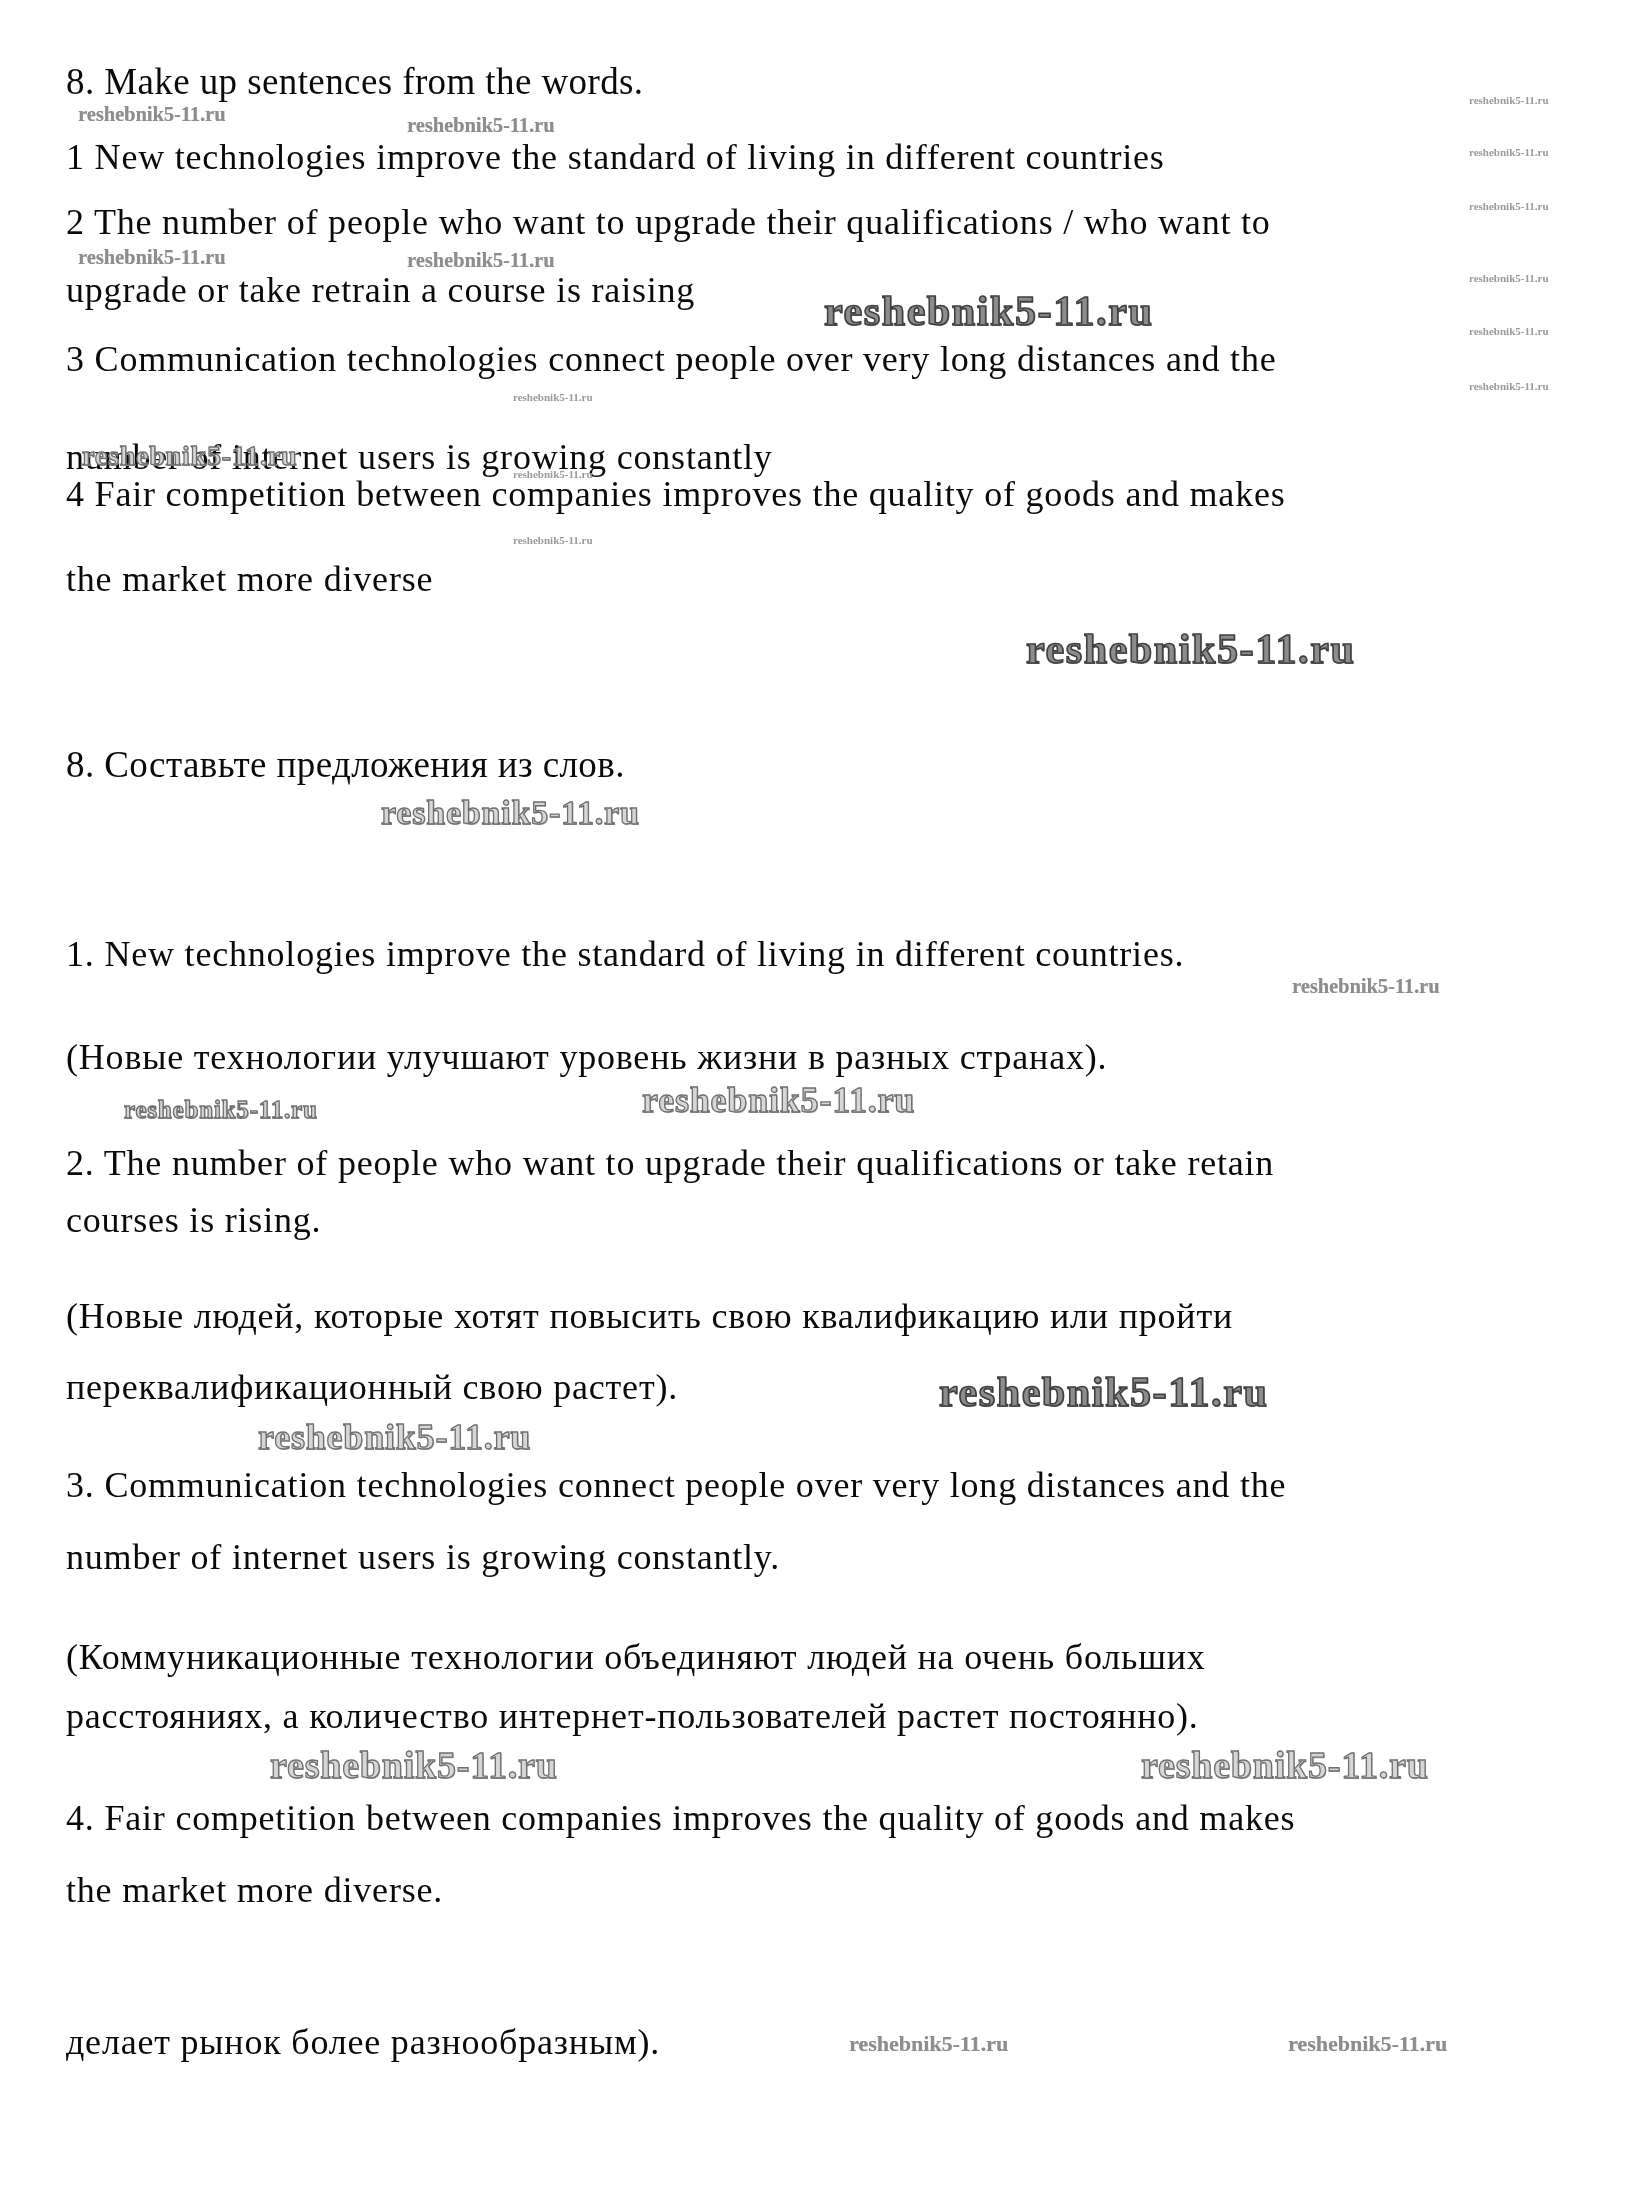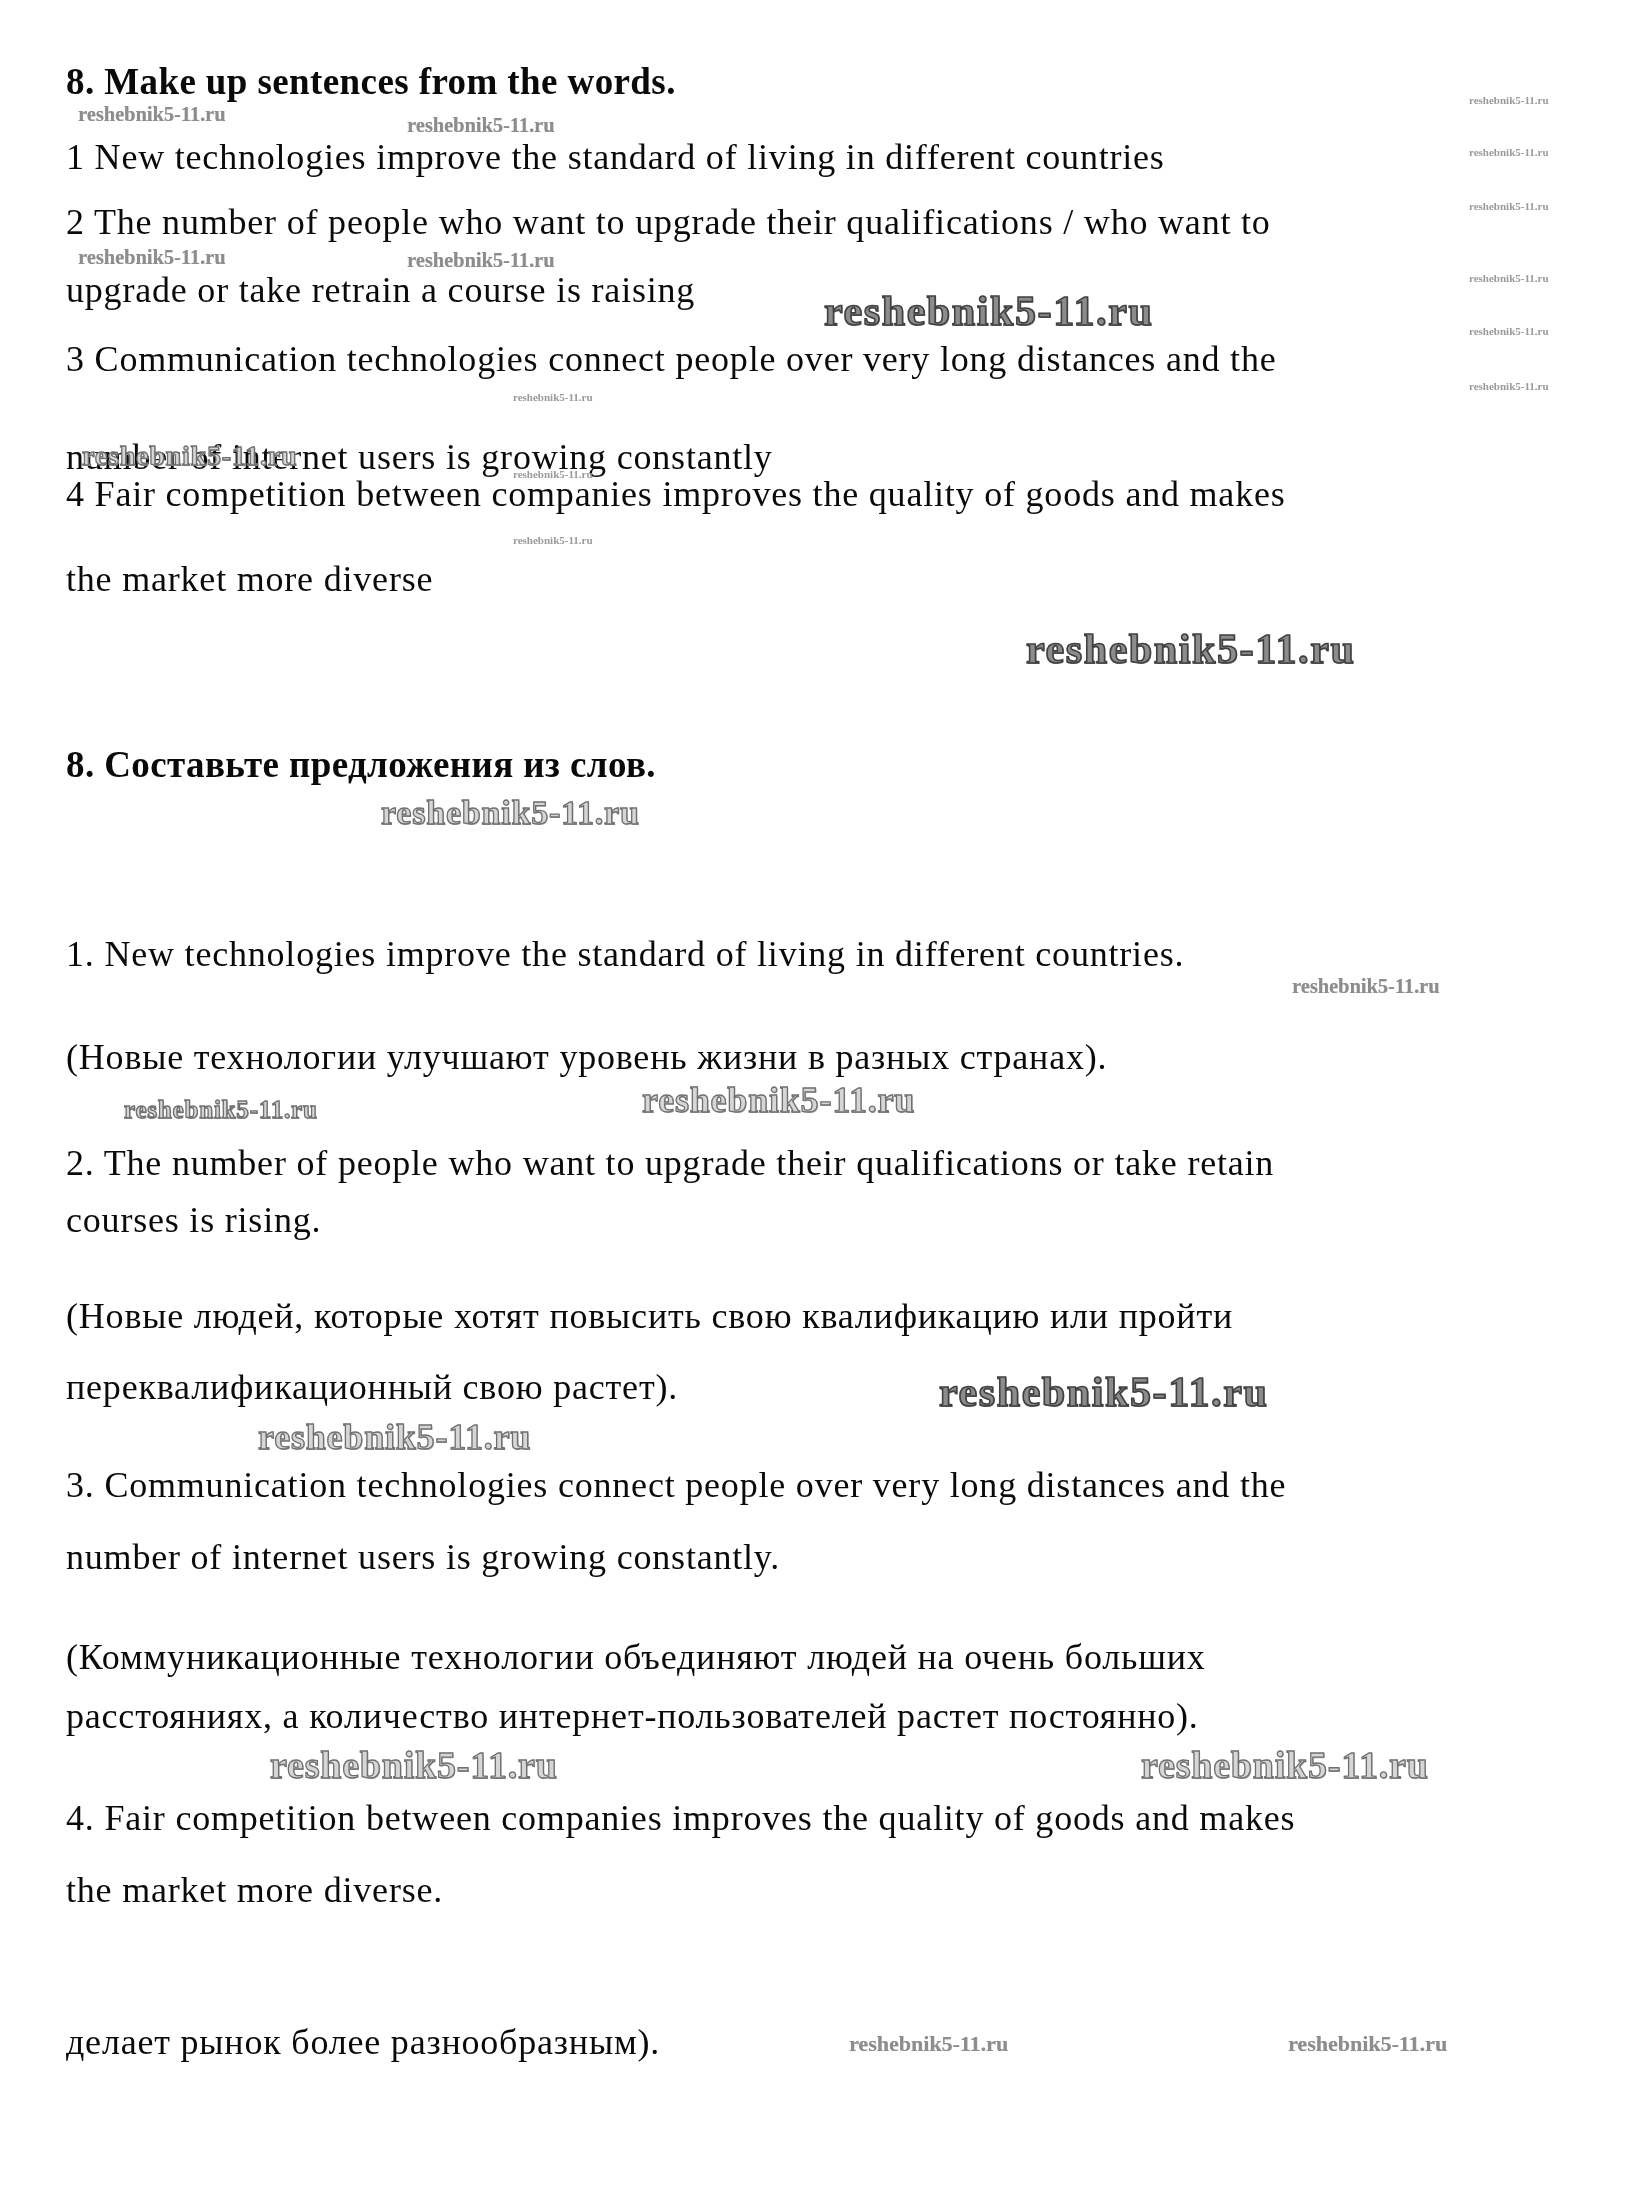--- a/index.html
+++ b/index.html
@@ -13,21 +13,21 @@
   }
   .ln{
     position:absolute;
     font-size:36px;
     line-height:1.15;
     color:#0a0a0a;
     white-space:nowrap;
     letter-spacing:0.8px;
   }
   .hd{
-    font-weight:bold;
+    font-weight:normal;
     font-size:37px;
     letter-spacing:0.4px;
   }
   .wm{
     position:absolute;
     font-family:"Liberation Serif","DejaVu Serif",serif;
     font-weight:bold;
     white-space:nowrap;
     user-select:none;
   }

